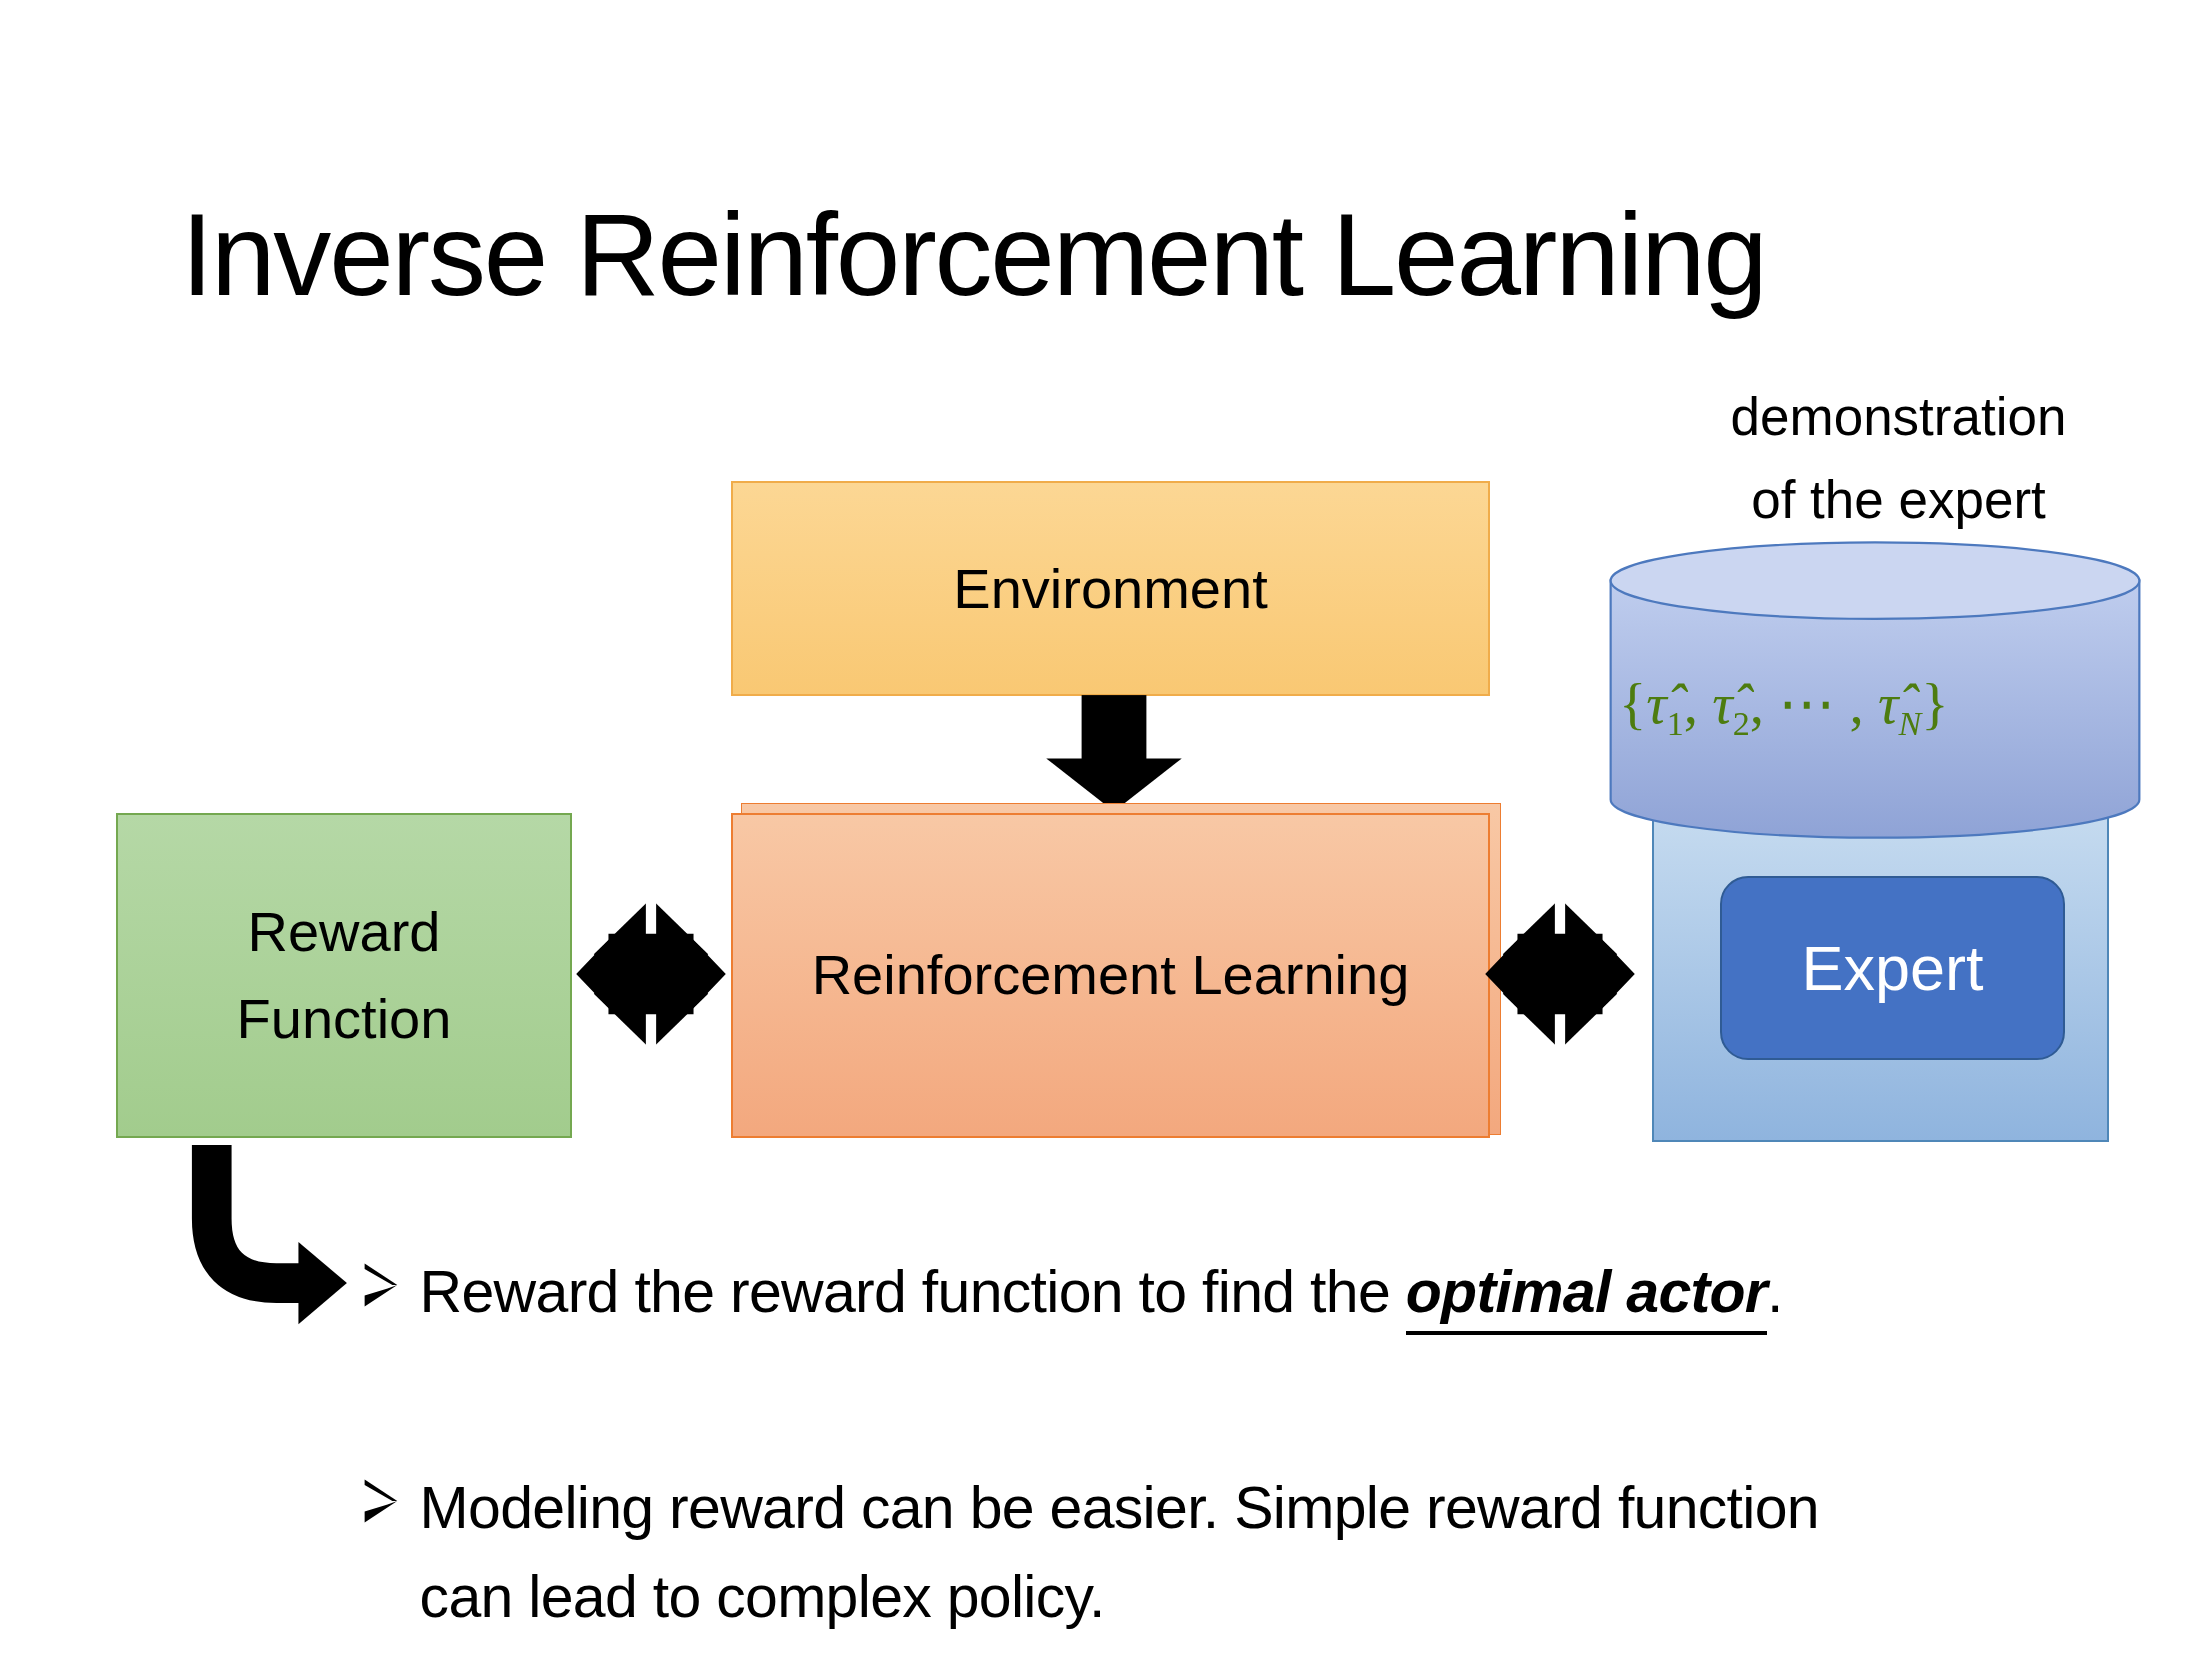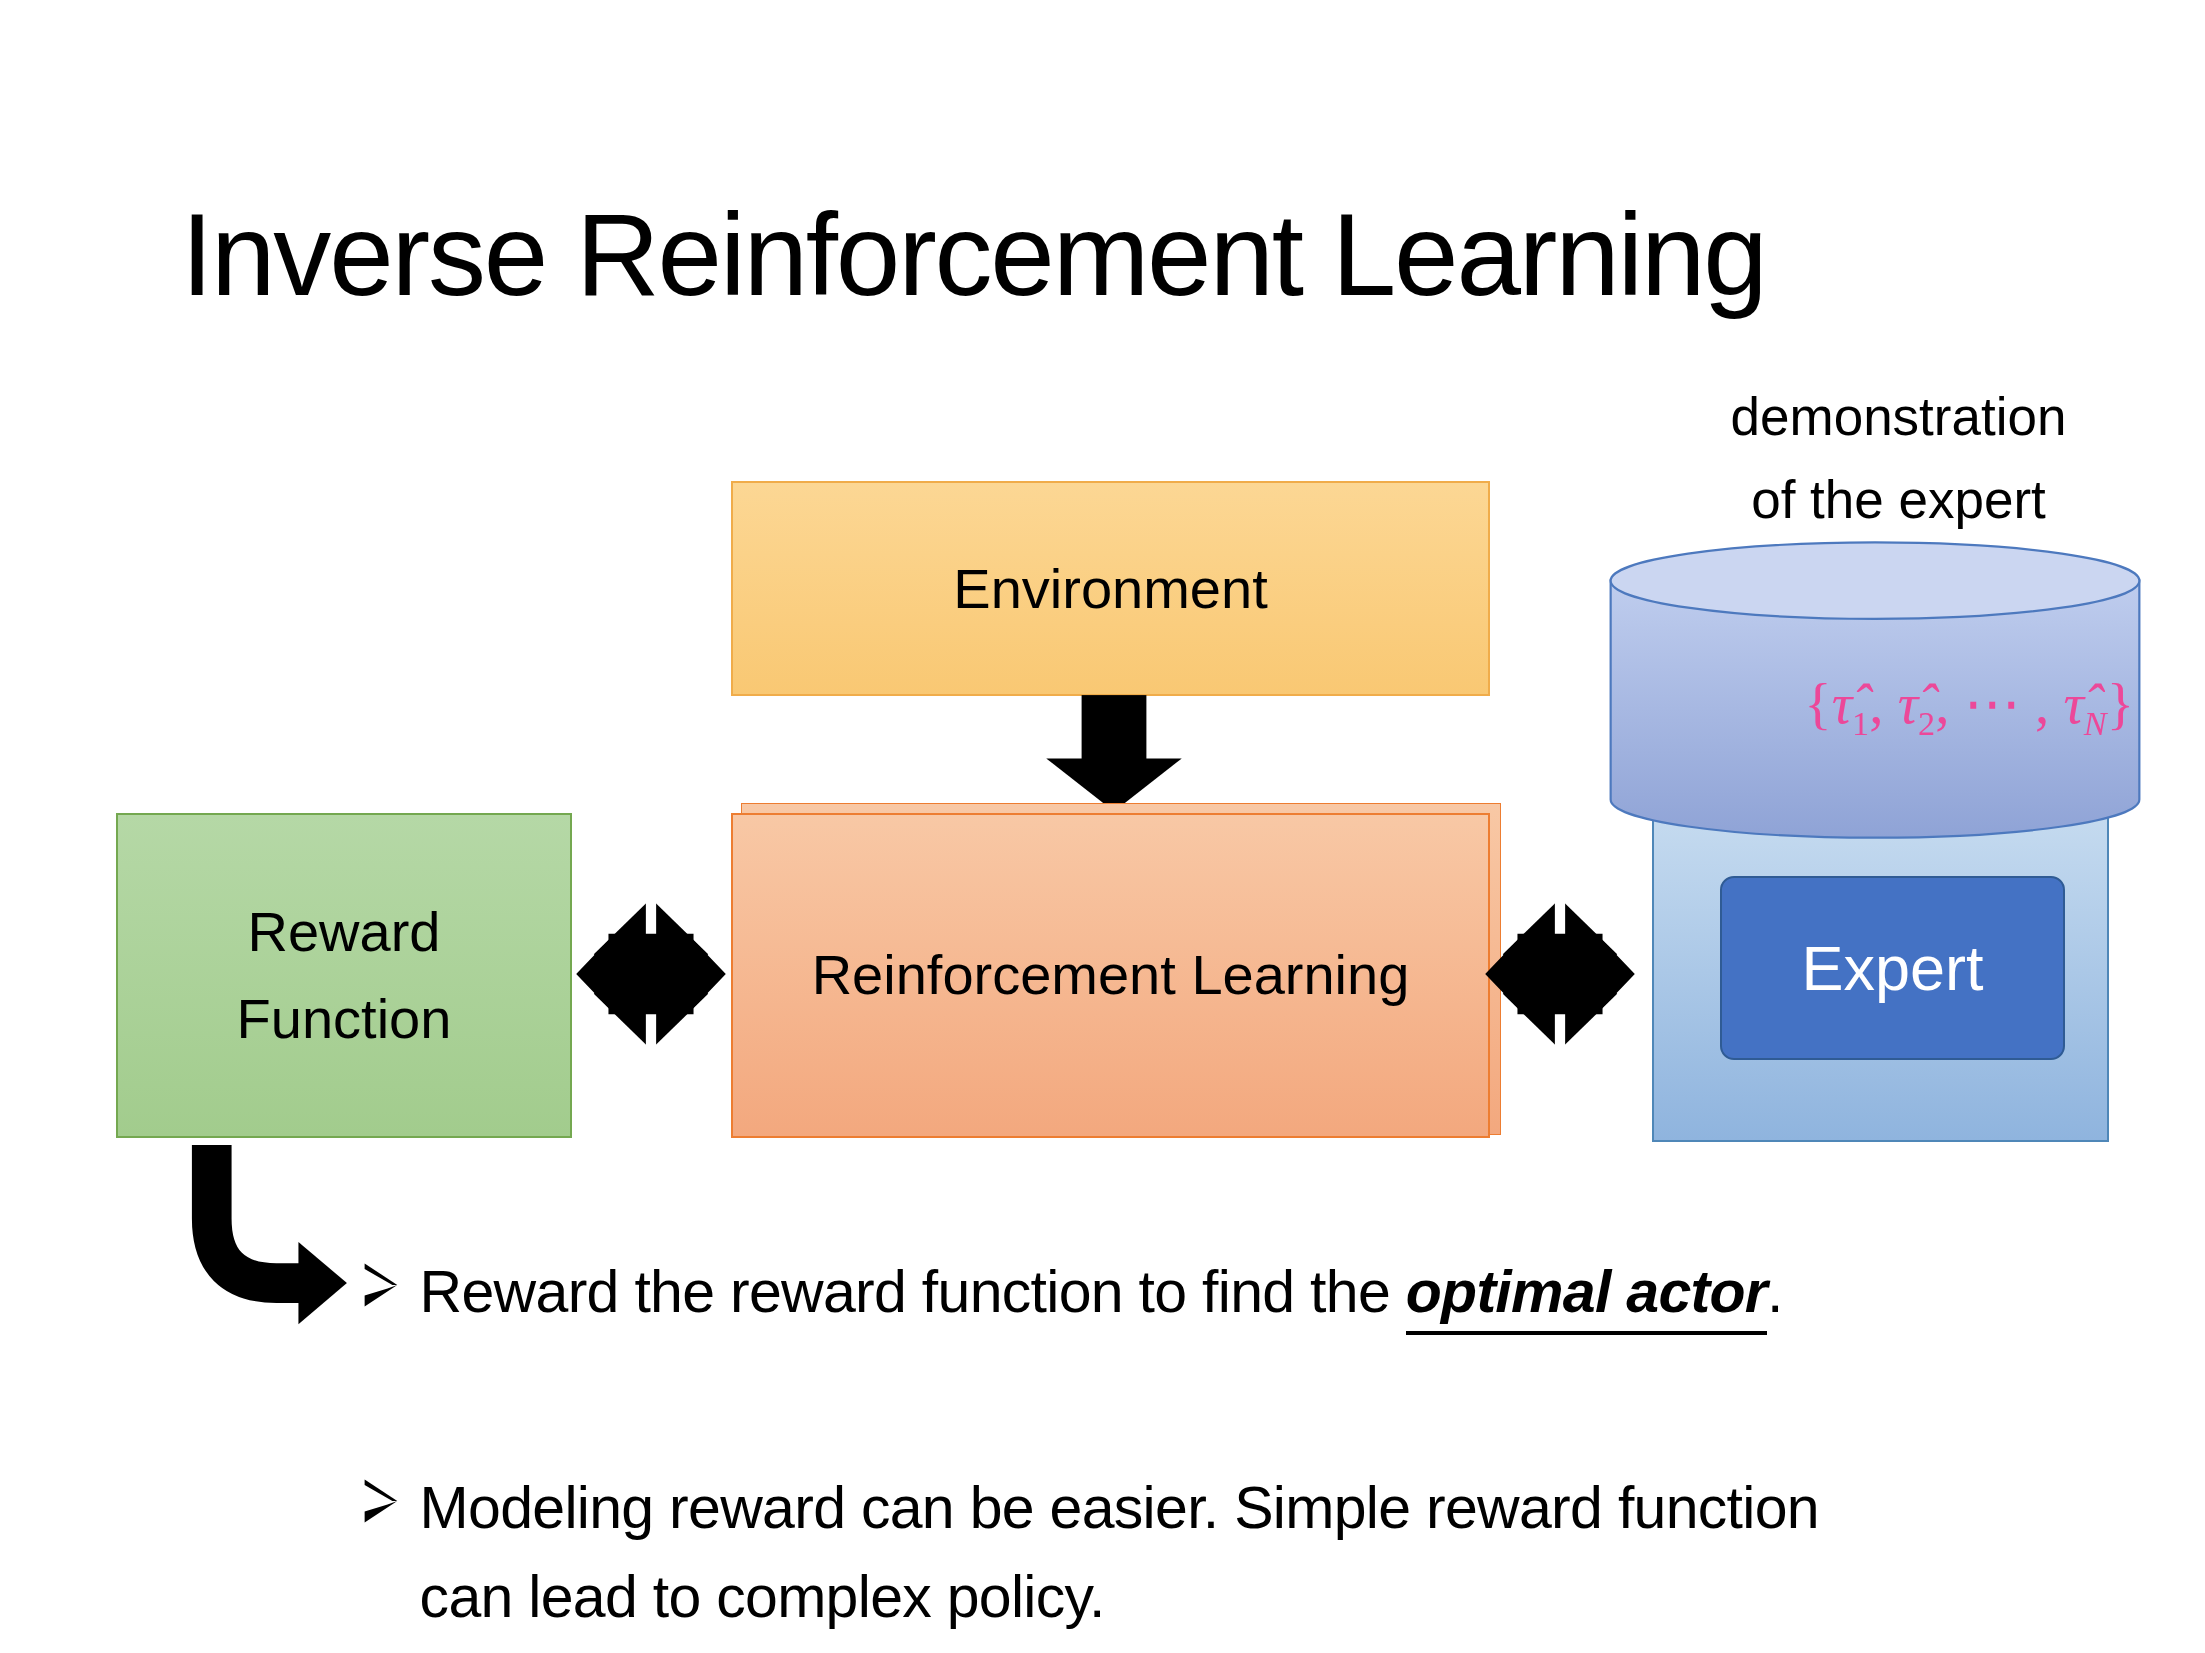--- a/index.html
+++ b/index.html
@@ -47,27 +47,27 @@
   .box-reward .label-wrap { width:309px; }
 
   .expert-panel {
     left:1652px; top:801px; width:457px; height:341px;
     background:linear-gradient(180deg, var(--panel-fill-top), var(--panel-fill-bot));
     border:2.2px solid var(--panel-border); box-sizing:border-box;
   }
   .expert-btn {
     left:1720px; top:876px; width:345px; height:184px;
     background:var(--btn-fill); border:2.9px solid var(--btn-border);
-    border-radius:14px; color:var(--btn-text); font-size:63px;align-items:center;
+    border-radius:28px; color:var(--btn-text); font-size:63px;align-items:center;
   }
 
   .formula {
-    left:1619px; top:670px; width:515px; text-align:right;
+    left:1619px; top:670px; width:515px; text-align:left;
     font-family:"Liberation Serif","DejaVu Serif",serif;
-    font-size:57px; color:#ec4899; white-space:nowrap;
+    font-size:57px; color:#4d7c0f; white-space:nowrap;
   }
   .formula .tau { font-style:italic; }
   .formula sub { font-size:0.6em; }
   .formula sub.it { font-style:italic; }
 
   .bullet-row { display:flex; align-items:flex-start; gap:17.6px; }
   .bullet-row .marker { flex:0 0 auto; margin-top:11.8px; }
   .bullet-text { font-size:59px; line-height:1.5; letter-spacing:-0.7px; }
   .bullet-1 { left:362px; top:1248px; }
   .bullet-1 .bullet-text { white-space:nowrap; }

